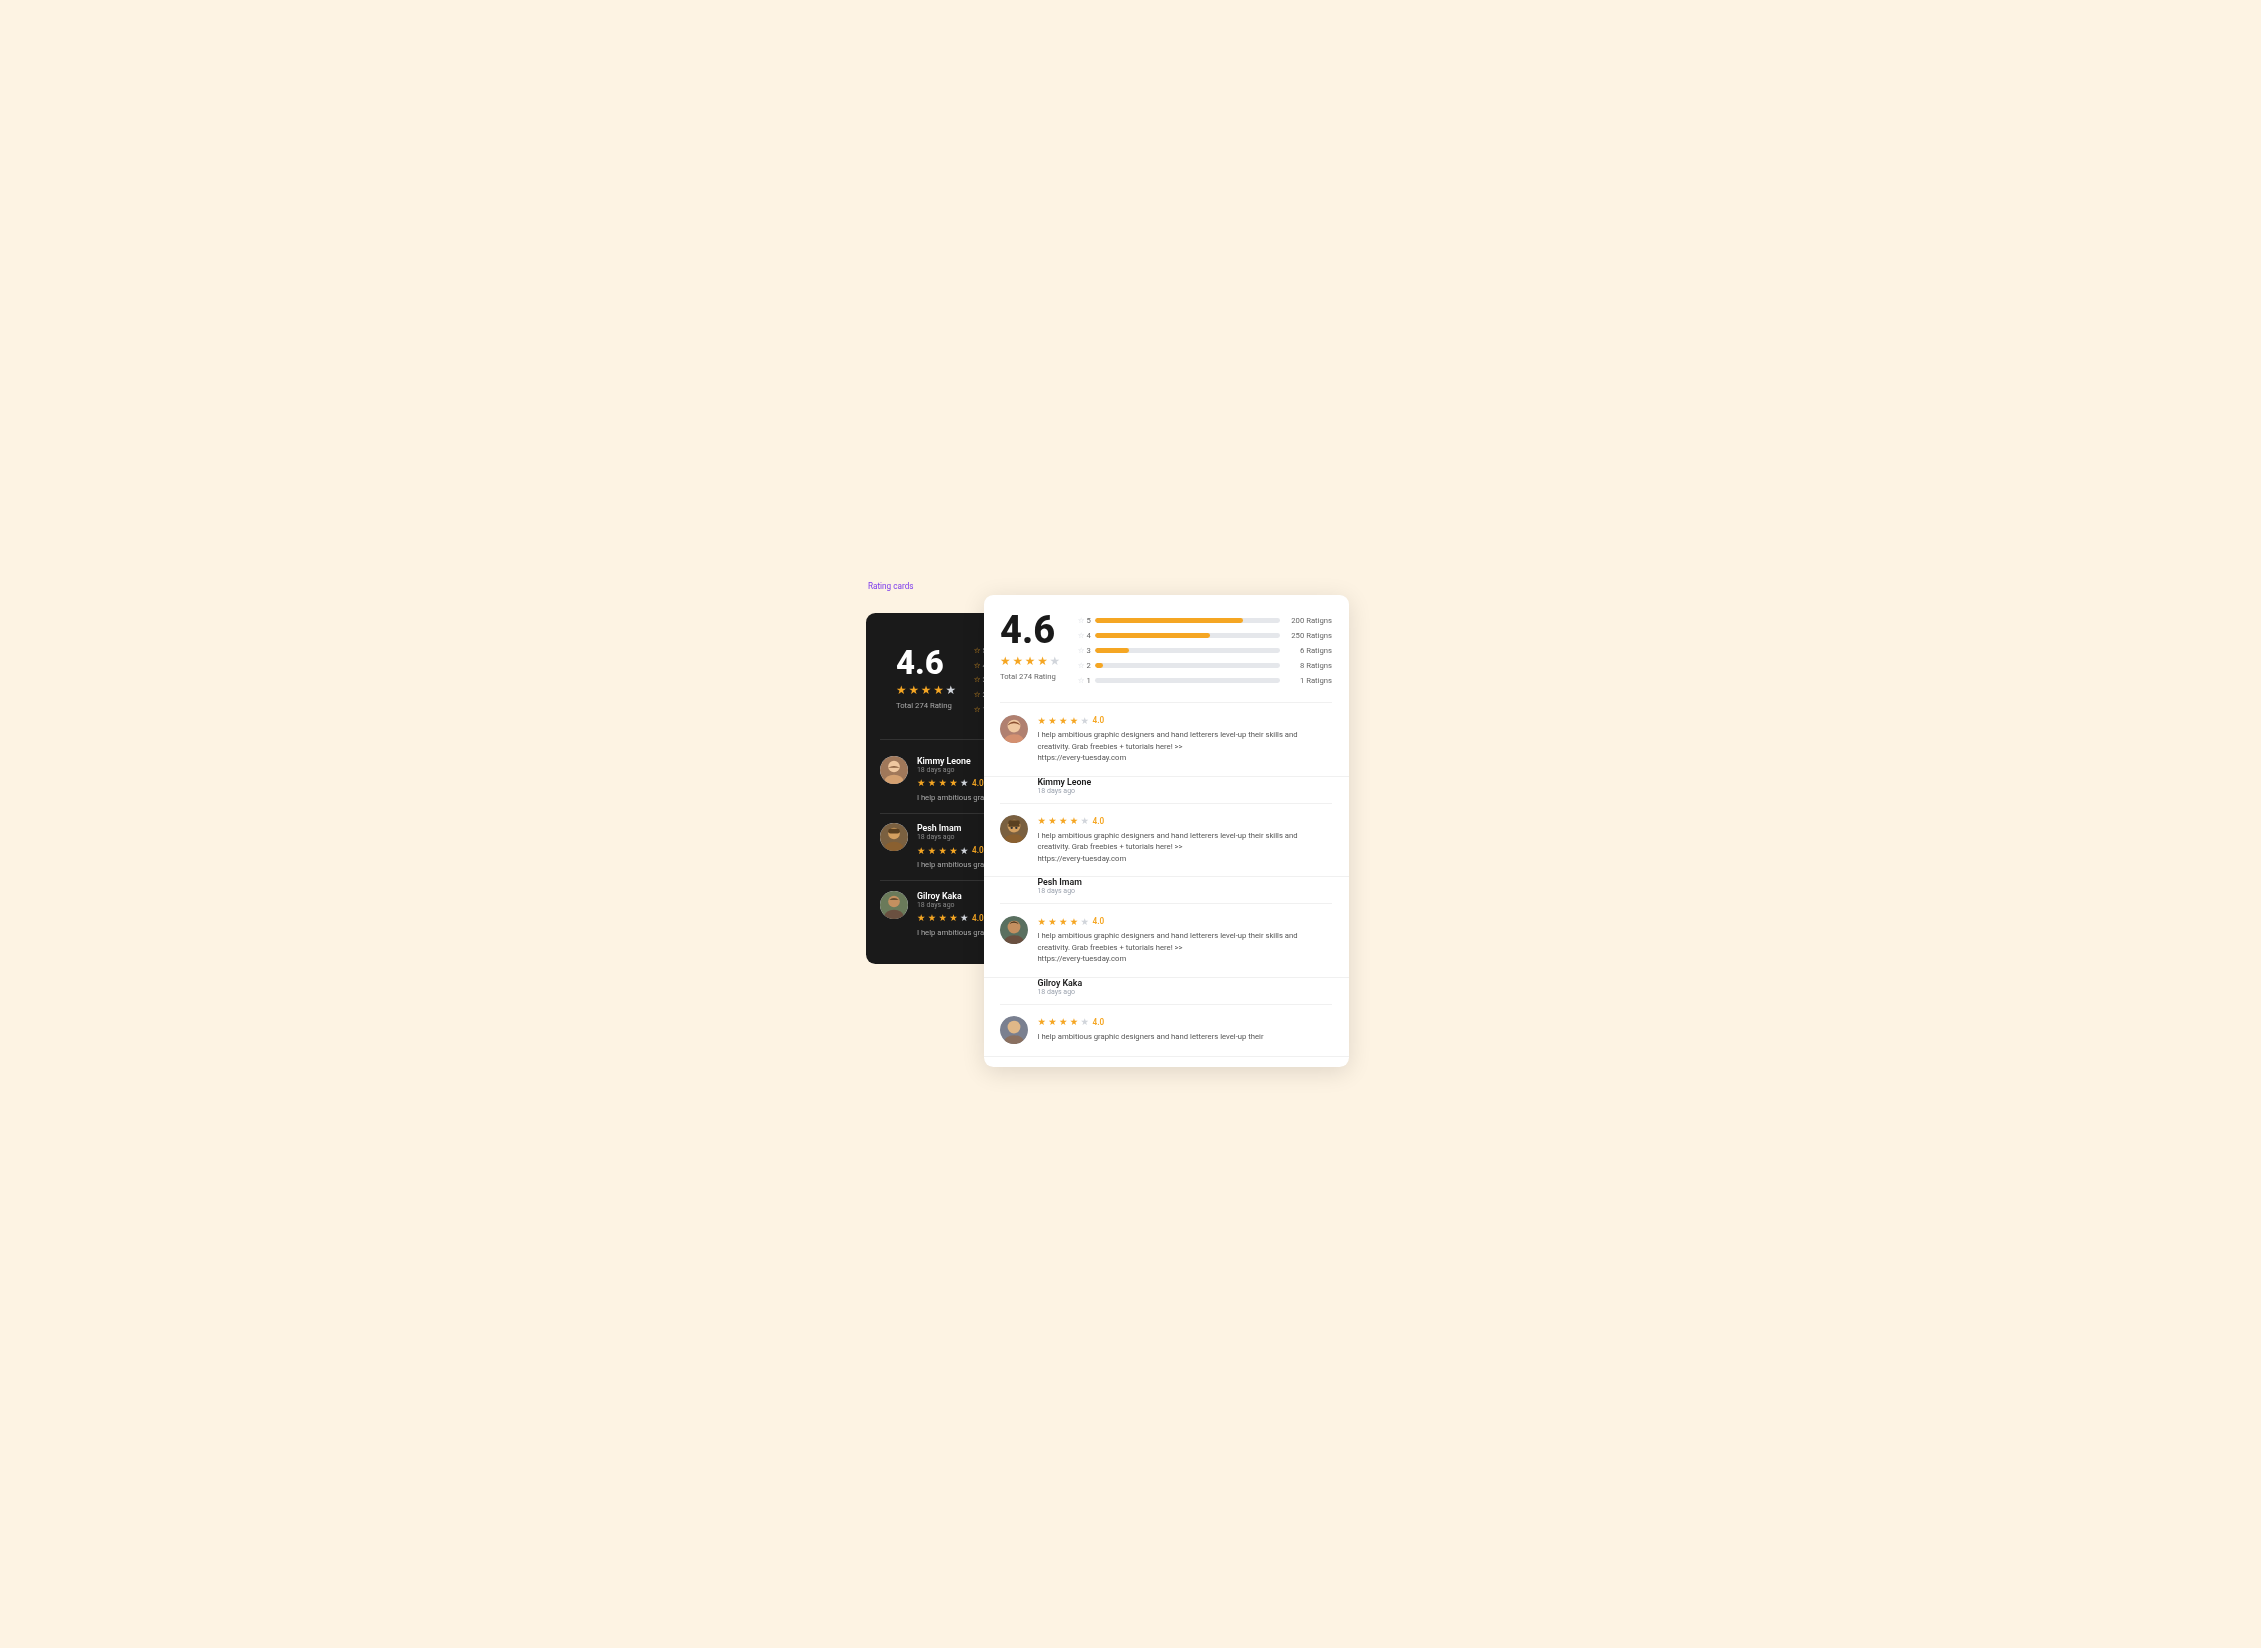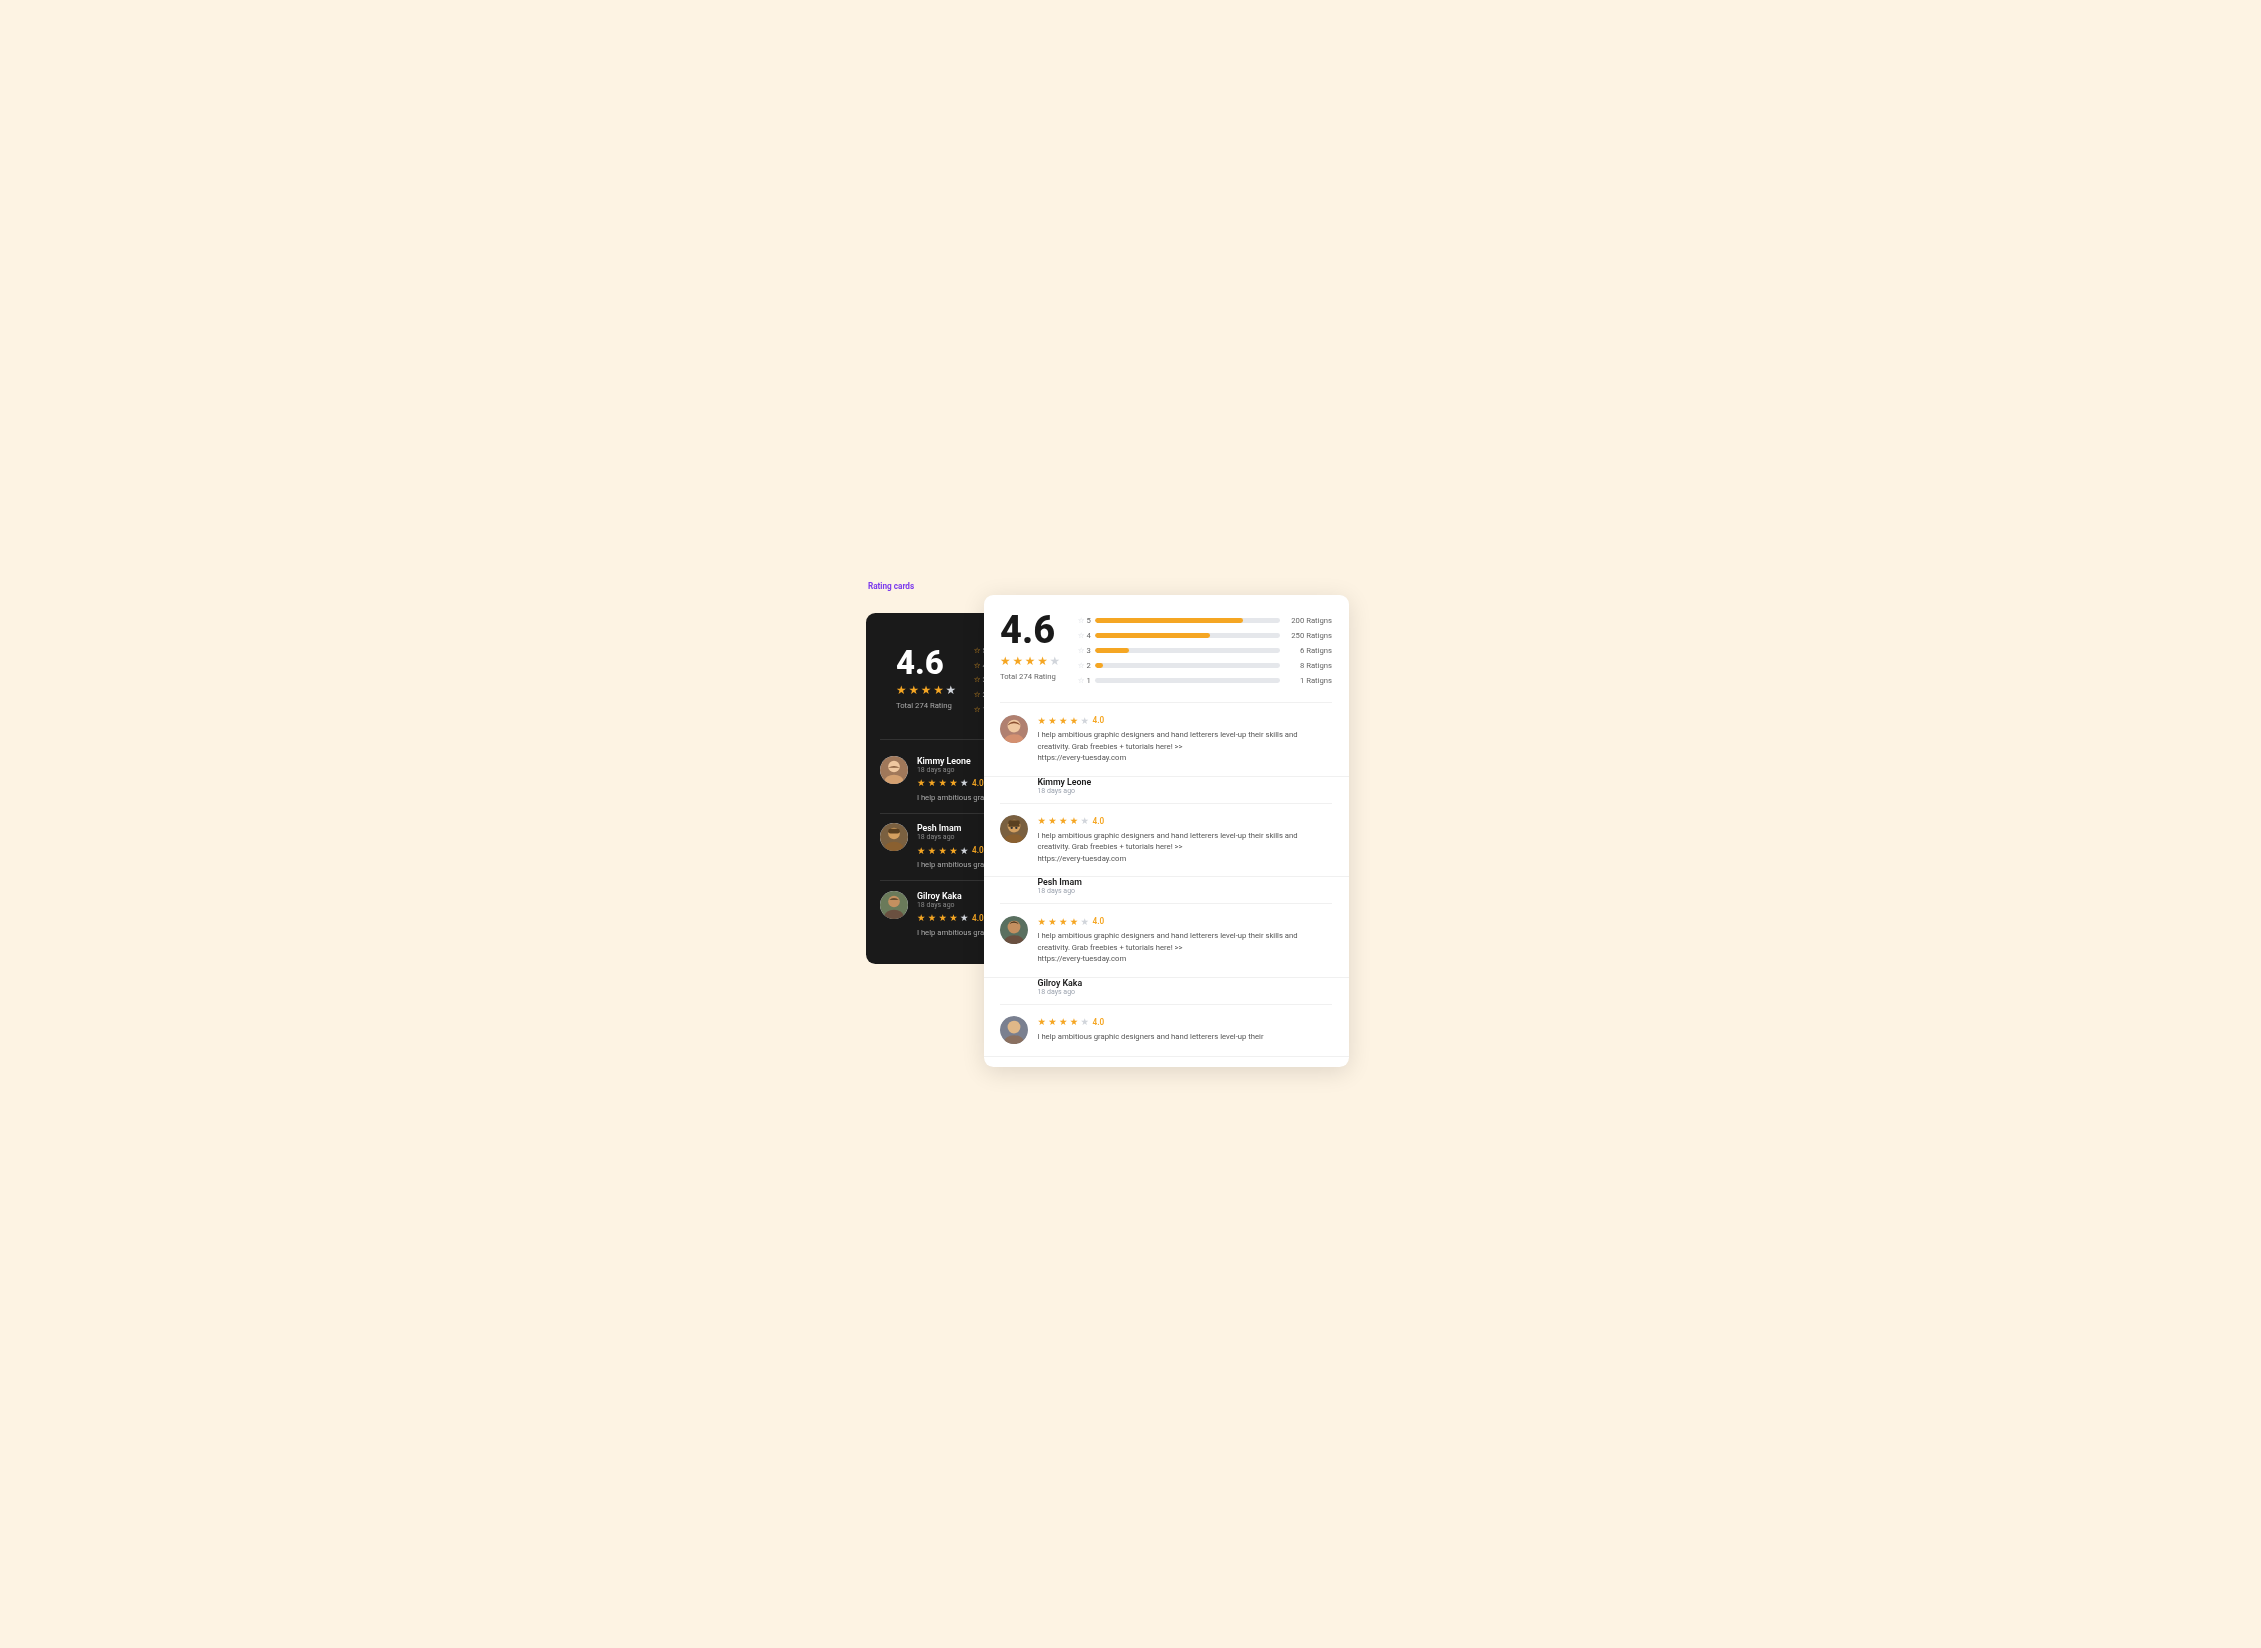--- a/index.html
+++ b/index.html
@@ -16,21 +16,21 @@
 
     .page-wrapper {
       width: 100%;
       max-width: 530px;
       position: relative;
     }
 
     .section-label {
       color: #7c3aed;
       font-size: 8.2px;
-      font-weight: 700;
+      font-weight: 400;
       margin-bottom: 3.5px;
       margin-left: 2.4px;
     }
 
     .section-title {
       color: #1a3cff;
       font-size: 25px;
       font-weight: 800;
       margin-bottom: 17.7px;
       margin-left: 2.4px;

